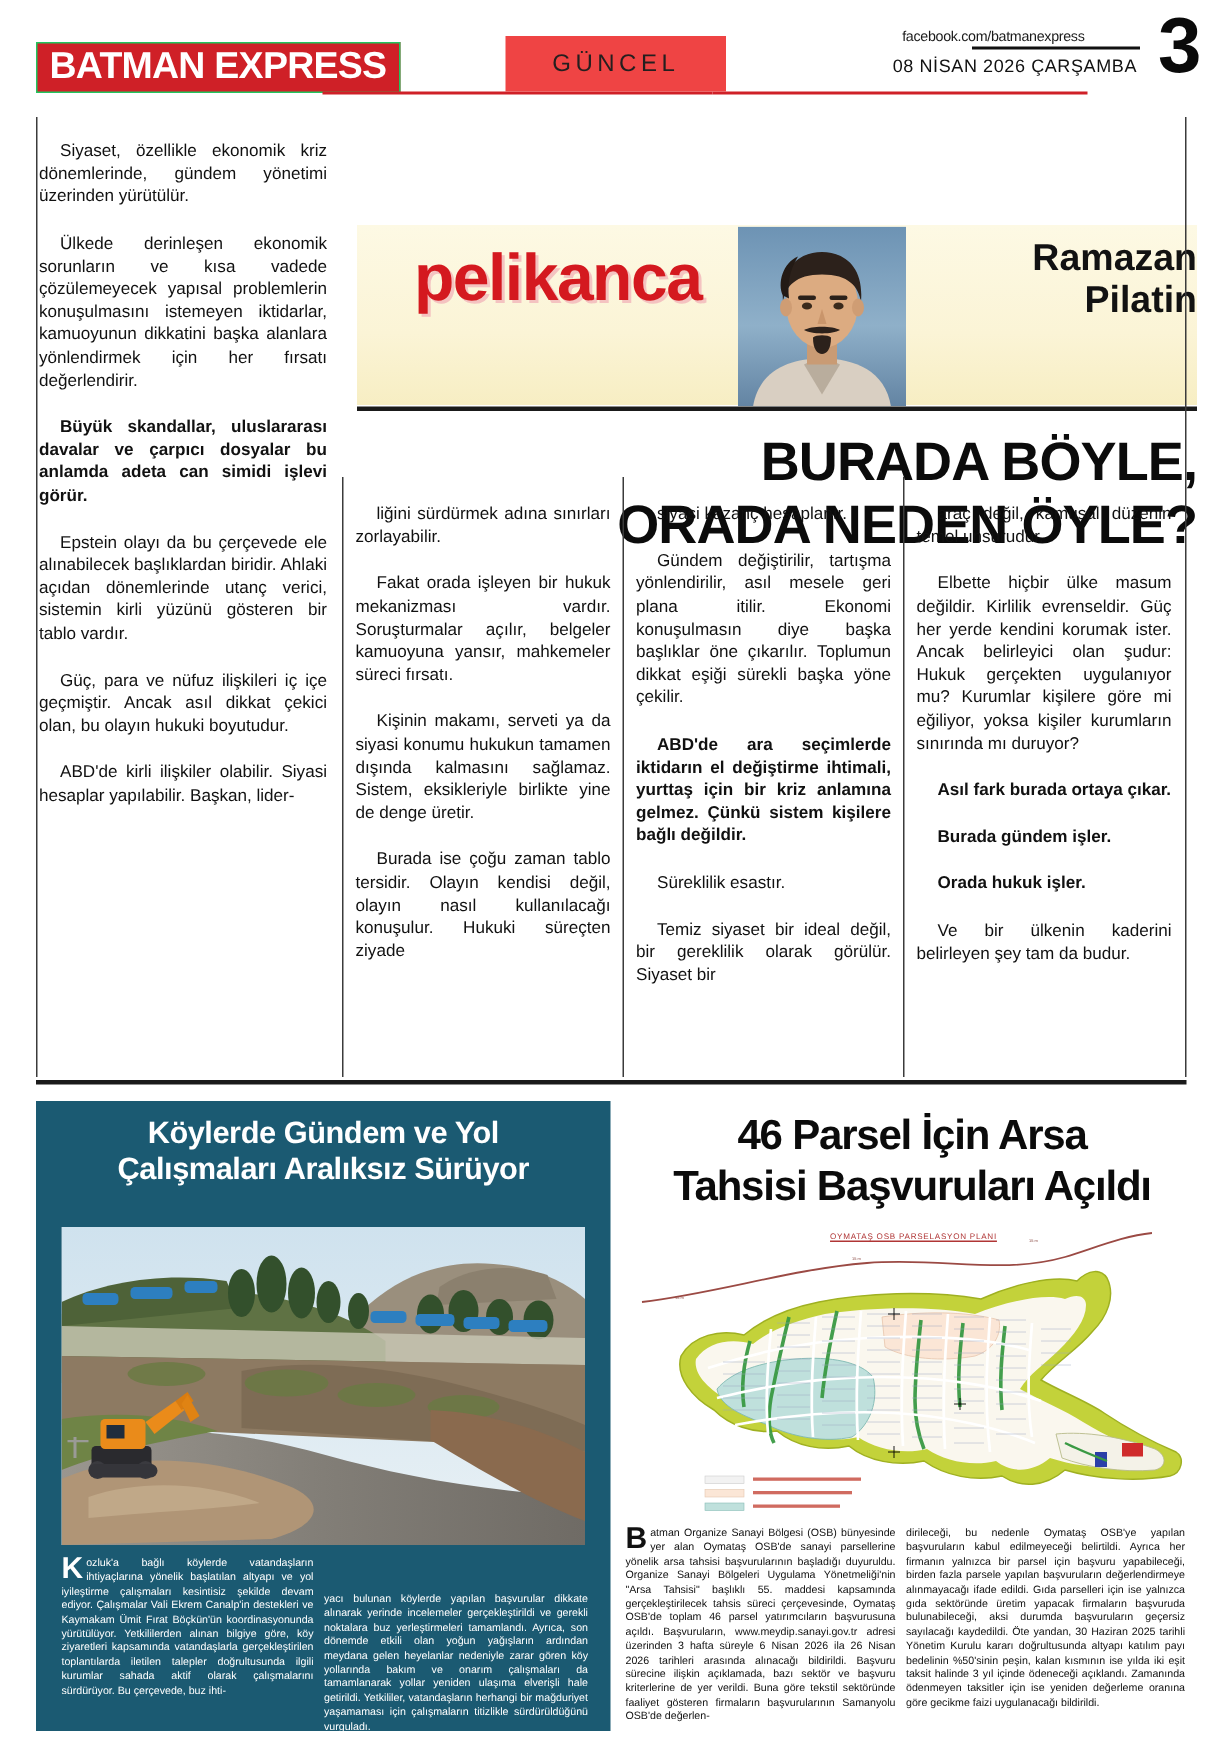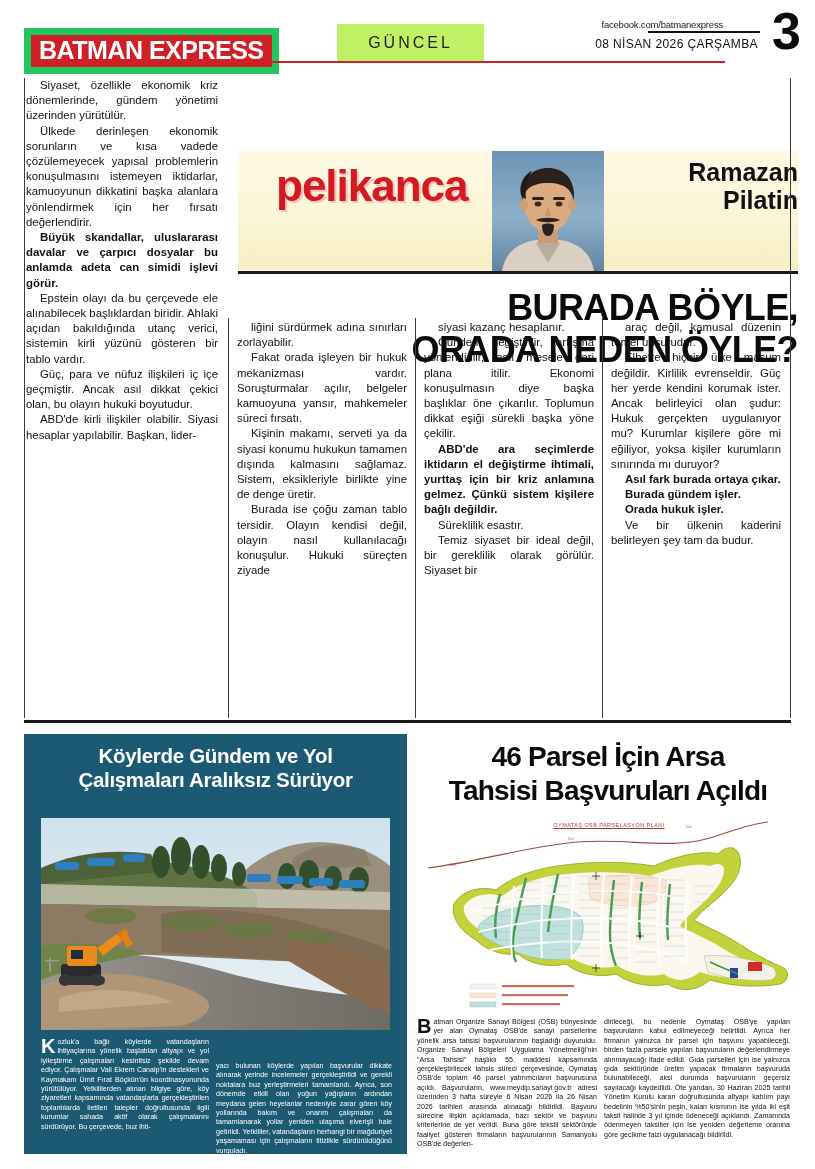--- a/index.html
+++ b/index.html
@@ -21,36 +21,36 @@
     position:absolute; left:0; top:0; width:815px; height:72px;
   }
   .logo-box {
     position:absolute; left:24px; top:28px;
     background:#cf2027; color:#fff;
     padding:3px 8px 4px 8px;
     font-weight:bold; font-style:normal;
     font-size:25px; letter-spacing:-0.5px;
     font-family:"Liberation Sans", sans-serif;
     line-height:1;
-    border:7px solid #22c55e;
+    border:1px solid #22c55e;
   }
   .logo-box .cap { font-size:25px; }
 
   .logo-rule {
     position:absolute; left:215px; top:61px; width:260px; height:2px;
     background:#cf2027;
   }
   .logo-rule2 {
     position:absolute; left:475px; top:61px; width:250px; height:2px;
     background:#cf2027;
   }
 
   .section-tag {
     position:absolute; left:337px; top:24px; width:147px; height:37px;
-    background:#bef264;
+    background:#ef4444;
     display:flex; align-items:center; justify-content:center;
     font-size:16px; letter-spacing:3px; color:#241f1f;
     font-family:"Liberation Sans", sans-serif;
   }
 
   .fb-line {
     position:absolute; right:92px; top:19px;
     font-size:9.5px; color:#1a1a1a; letter-spacing:-0.2px;
     white-space:nowrap;
   }
@@ -77,21 +77,21 @@
 
   .col-text {
     position:absolute;
     font-size:11.4px;
     line-height:15.2px;
     text-align:justify;
     color:#111;
     font-family:"Liberation Sans", sans-serif;
     hyphens:manual;
   }
-  .col-text p { margin:0 0 0 0; text-indent:14px; }
+  .col-text p { margin:16px 0 0 0; text-indent:14px; }
   .col-text p.b { font-weight:bold; }
 
   
   .pelikanca-band {
     position:absolute; left:238px; top:78px; width:560px; height:120px;
     background:linear-gradient(180deg,#fdf9e4 0%, #fbf4d6 60%, #f7eec3 100%);
     border:0;
   }
   .pelikanca-word {
     position:absolute; left:256px; top:92px;
@@ -251,21 +251,21 @@
 
     <div class="headline">
       <span>BURADA BÖYLE,</span><br>
       <span>ORADA NEDEN ÖYLE?</span>
     </div>
 
     <div class="col-text" id="opcol0" style="left:26px; top:6px; width:192px;">
         <p>Siyaset, özellikle ekonomik kriz dönemlerinde, gündem yönetimi üzerinden yürütülür.</p>
         <p>Ülkede derinleşen ekonomik sorunların ve kısa vadede çözülemeyecek yapısal problemlerin konuşulmasını istemeyen iktidarlar, kamuoyunun dikkatini başka alanlara yönlendirmek için her fırsatı değerlendirir.</p>
         <p class="b">Büyük skandallar, uluslararası davalar ve çarpıcı dosyalar bu anlamda adeta can simidi işlevi görür.</p>
-        <p>Epstein olayı da bu çerçevede ele alınabilecek başlıklardan biridir. Ahlaki açıdan bakıldığında utanç verici, sistemin kirli yüzünü gösteren bir tablo vardır.</p>
+        <p>Epstein olayı da bu çerçevede ele alınabilecek başlıklardan biridir. Ahlaki açıdan dönemlerinde utanç verici, sistemin kirli yüzünü gösteren bir tablo vardır.</p>
         <p>Güç, para ve nüfuz ilişkileri iç içe geçmiştir. Ancak asıl dikkat çekici olan, bu olayın hukuki boyutudur.</p>
         <p>ABD'de kirli ilişkiler olabilir. Siyasi hesaplar yapılabilir. Başkan, lider-</p>
       </div>
     <div class="col-text" id="opcol1" style="left:237px; top:248px; width:170px;">
         <p>liğini sürdürmek adına sınırları zorlayabilir.</p>
         <p>Fakat orada işleyen bir hukuk mekanizması vardır. Soruşturmalar açılır, belgeler kamuoyuna yansır, mahkemeler süreci fırsatı.</p>
         <p>Kişinin makamı, serveti ya da siyasi konumu hukukun tamamen dışında kalmasını sağlamaz. Sistem, eksikleriyle birlikte yine de denge üretir.</p>
         <p>Burada ise çoğu zaman tablo tersidir. Olayın kendisi değil, olayın nasıl kullanılacağı konuşulur. Hukuki süreçten ziyade</p>
       </div>
     <div class="col-text" id="opcol2" style="left:424px; top:248px; width:170px;">

